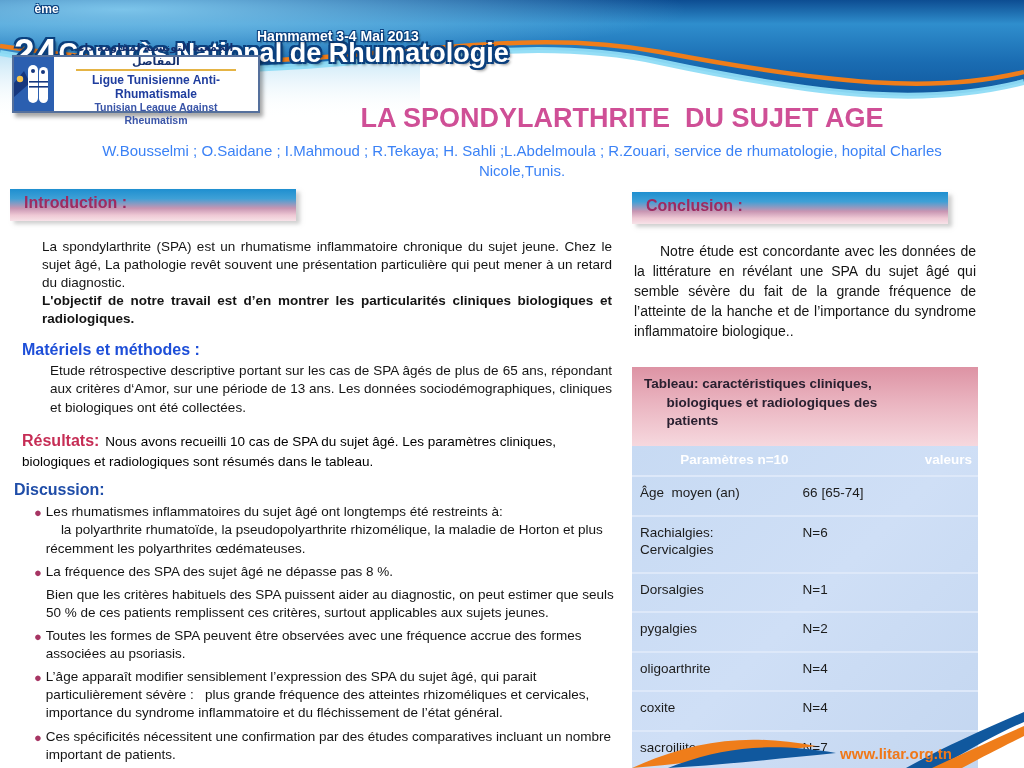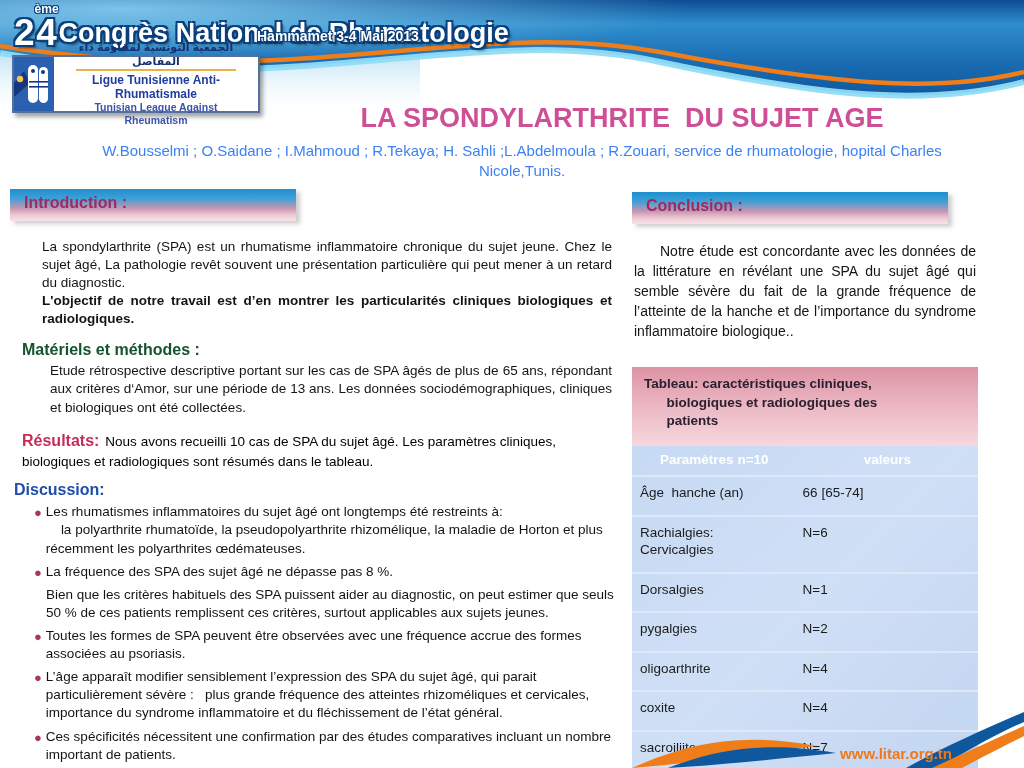--- a/index.html
+++ b/index.html
@@ -4,21 +4,21 @@
 <style>
   * { margin:0; padding:0; box-sizing:border-box; }
   body { font-family:"Liberation Sans","DejaVu Sans",sans-serif; background:#e8e8e8; }
   .poster { position:relative; width:1024px; height:768px; background:#ffffff; overflow:hidden; }
 
   
   .header-art { position:absolute; top:0; left:0; width:1024px; height:120px; }
   .congress-block { position:absolute; top:3px; left:14px; display:flex; align-items:flex-end; color:#fff; }
   .congress-num { font-size:37px; font-weight:bold; line-height:0.95;
     text-shadow:-2px -2px 0 #0a3f7d,2px -2px 0 #0a3f7d,-2px 2px 0 #0a3f7d,2px 2px 0 #0a3f7d,3px 3px 3px rgba(0,0,0,.45); }
-  .four-wrap { display:inline-flex; flex-direction:column; align-items:center; }
+  .four-wrap { display:inline-flex; flex-direction:column; align-items:center;gap:20px; }
   .congress-sup { font-size:12px; font-weight:bold; line-height:1;
     text-shadow:-1px -1px 0 #0a3f7d,1px -1px 0 #0a3f7d,-1px 1px 0 #0a3f7d,1px 1px 0 #0a3f7d; }
   .congress-title { font-size:27px; font-weight:bold; line-height:1.1; padding-bottom:1px;
     text-shadow:-2px -2px 0 #0a3f7d,2px -2px 0 #0a3f7d,-2px 2px 0 #0a3f7d,2px 2px 0 #0a3f7d,3px 3px 3px rgba(0,0,0,.45); }
   .event-info { position:absolute; top:28px; left:257px; color:#fff; font-weight:bold; font-size:14px;
     text-shadow:-1px -1px 0 #0a3f7d,1px -1px 0 #0a3f7d,-1px 1px 0 #0a3f7d,1px 1px 0 #0a3f7d,2px 2px 2px rgba(0,0,0,.4); }
 
   .logo-box { position:absolute; top:55px; left:12px; width:248px; height:58px; background:#fff;
     border:2px solid #55709c; box-shadow:3px 4px 4px rgba(0,0,0,.35); display:flex; }
   .logo-icon { width:40px; height:100%; flex:0 0 40px; }
@@ -37,41 +37,41 @@
   
   .section-banner { background:linear-gradient(to bottom,#1e8fd0 0%,#3fa0d6 30%,#c795b2 60%,#efc9d5 82%,#f7e2e8 100%);
     color:#9e2a60; font-weight:bold; font-size:16px; padding:5px 12px 9px 14px; box-shadow:4px 3px 4px rgba(160,160,160,.5); }
 
   
   .left-col { position:absolute; top:189px; left:10px; width:612px; }
   .left-col .section-banner { width:286px; }
   .para { font-size:13.5px; color:#141414; line-height:1.34; text-align:justify; }
   .intro-text { margin:17px 10px 0 32px; }
   .bold { font-weight:bold; }
-  .h-magenta { color:#14532d; font-weight:bold; font-size:16px; margin:13px 0 2px 12px; }
+  .h-magenta { color:#1d4ed8; font-weight:bold; font-size:16px; margin:13px 0 2px 12px; }
   .methods-text { margin:3px 10px 0 40px; }
   .results-line { margin:12px 10px 0 12px; font-size:13.5px; line-height:1.45; }
   .results-heading { color:#c62d55; font-weight:bold; font-size:16px; margin-right:6px; }
   .h-blue { color:#1f4da8; font-weight:bold; font-size:16px; margin:10px 0 4px 4px; }
   .disc-list { margin-left:24px; margin-right:6px; }
   .disc-item { display:flex; align-items:flex-start; margin-bottom:5px; font-size:13.5px; line-height:1.34; color:#141414; }
   .disc-item .bullet { color:#a63563; font-size:13px; margin:1px 4px 0 0; flex:0 0 auto; }
   .disc-item.no-bullet { padding-left:12px; }
   .disc-text { white-space:pre-wrap; }
   .disc-text .b { font-weight:normal; }
 
   
   .right-col { position:absolute; top:192px; left:632px; width:346px; }
   .right-col .section-banner { width:316px; }
   .conclusion-text { margin:18px 2px 0 2px; font-size:14px; line-height:1.42; text-align:justify; text-indent:26px; color:#141414; }
   .table-title { margin-top:26px; background:linear-gradient(to bottom,#dd93a4 0%,#eab4c0 45%,#f6d8de 100%);
     font-size:13.5px; font-weight:bold; color:#2a2030; padding:8px 8px 16px 12px; white-space:pre-wrap; line-height:1.35; }
   table.ptable { width:100%; border-collapse:collapse; table-layout:fixed;
     background:linear-gradient(135deg,#c7daf3 0%,#cfdff6 50%,#c3d6f0 100%); }
-  table.ptable th { width:47%; text-align:center; color:#fff; font-weight:bold; font-size:13.5px;
+  table.ptable th { width:47%; text-align:right; color:#fff; font-weight:bold; font-size:13.5px;
     padding:6px 6px 8px 8px; border-bottom:2px solid #dde8f9; }
   table.ptable th + th { width:53%; }
   table.ptable td { font-size:13.5px; color:#1c1c1c; vertical-align:top; padding:7px 6px 13px 8px;
     border-bottom:2px solid #dde8f9; white-space:pre-wrap; line-height:1.3; }
   table.ptable tr:last-child td { border-bottom:none; }
 
   
   .footer-art { position:absolute; right:0; bottom:0; width:560px; height:62px; }
   .footer-url { position:absolute; right:72px; bottom:6px; color:#f07818; font-weight:bold; font-size:15px; }
 </style>
@@ -188,21 +188,21 @@
       patients</div>
     <table class="ptable">
       <thead>
         <tr>
           <th>Paramètres n=10</th>
           <th>valeurs</th>
         </tr>
       </thead>
       <tbody>
           <tr>
-            <td>Âge  hanche (an)</td>
+            <td>Âge  moyen (an)</td>
             <td>66 [65-74]</td>
           </tr>
           <tr>
             <td>Rachialgies:  Cervicalgies</td>
             <td>N=6</td>
           </tr>
           <tr>
             <td>Dorsalgies</td>
             <td>N=1</td>
           </tr>

